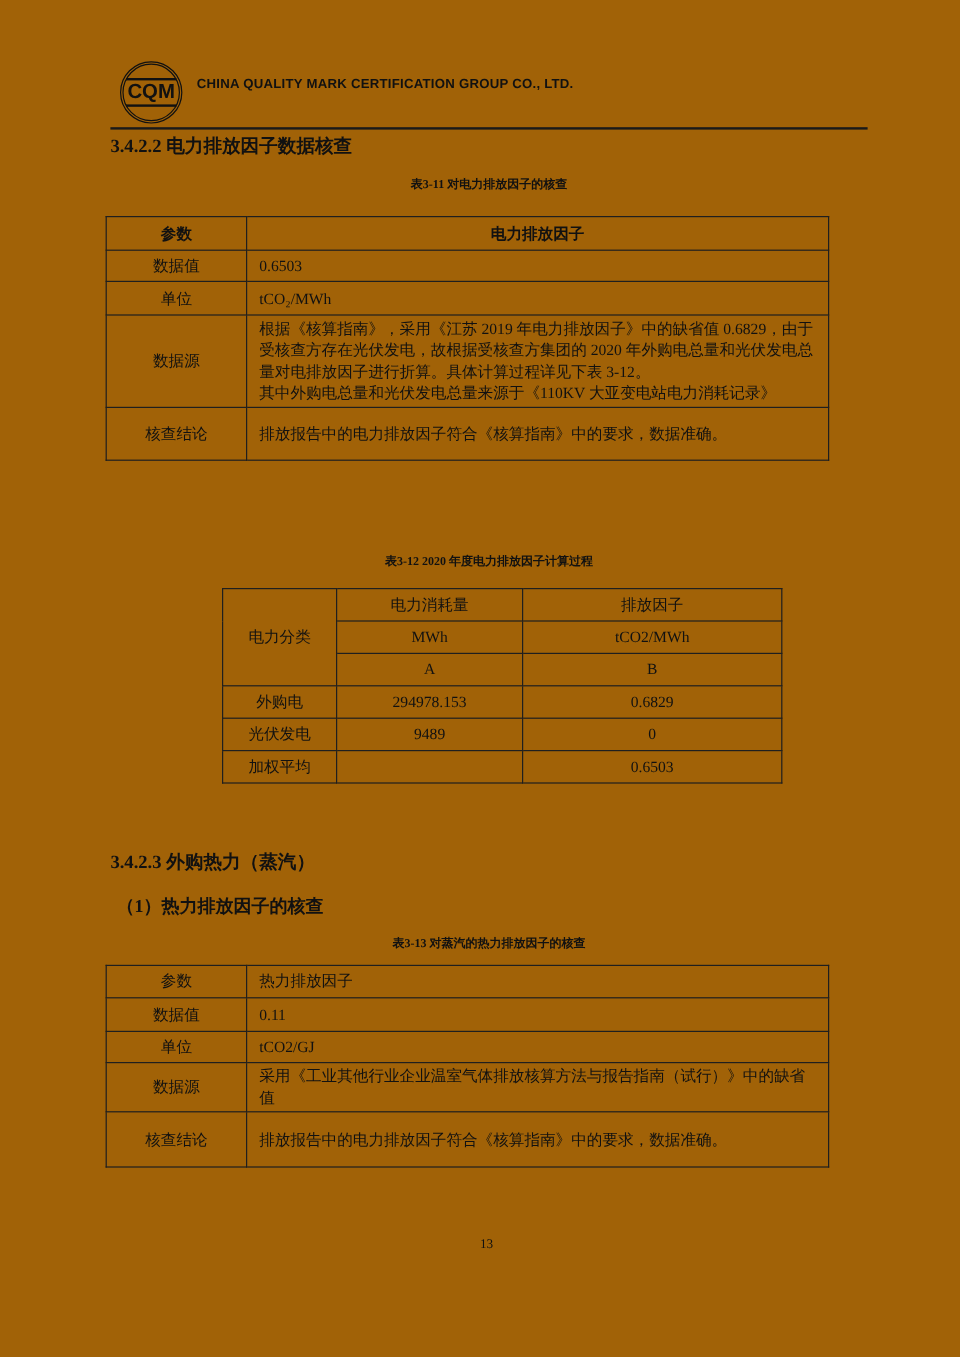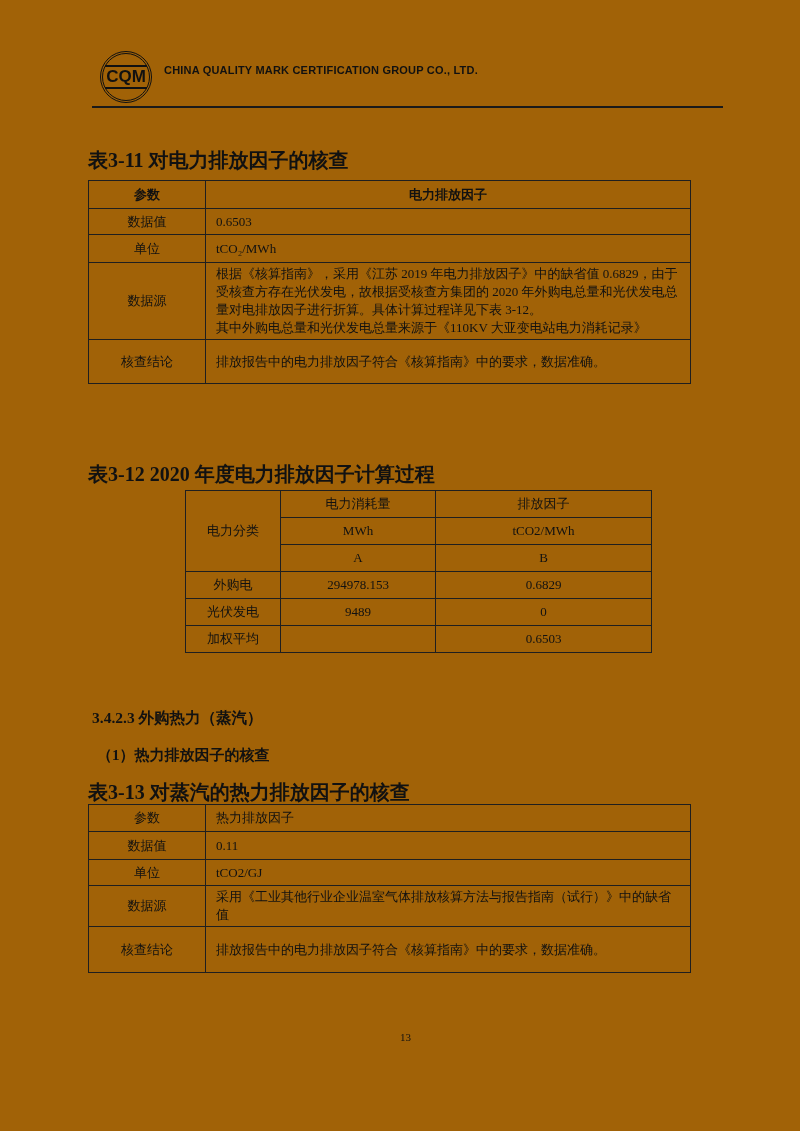--- a/index.html
+++ b/index.html
@@ -40,22 +40,22 @@
   .hdr-rule{
     position:absolute;left:92px;top:106px;width:631px;height:2px;
     background:#1a1a1a;
   }
   
   .h-sec{
     position:absolute;left:92px;
     font-weight:bold;font-size:15.5px;white-space:nowrap;
   }
   .t-title{
-    position:absolute;left:88px;width:639px;
-    font-weight:bold;font-size:20px;white-space:nowrap;
+    position:absolute;left:88px;width:639px;text-align:center;
+    font-weight:bold;font-size:10px;white-space:nowrap;
   }
   
   table{border-collapse:collapse;table-layout:fixed;}
   td{border:1.4px solid #1f1f1f;font-size:13px;line-height:18px;
      padding:2px 8px;vertical-align:middle;box-sizing:border-box;}
   .tbl-a{position:absolute;left:88px;width:603px;}
   .tbl-a col.c1{width:117px;}
   .tbl-a td.lbl{text-align:center;padding:2px 2px;}
   .tbl-a td.val{text-align:left;padding-left:10px;}
   .tbl-a tr.hdr td{font-weight:bold;text-align:center;}
@@ -89,20 +89,21 @@
   <div>
     <div class="hdr-logo">
       <span class="cqm">CQM</span>
     </div>
     <div class="hdr-text">
       <div class="hdr-en">CHINA QUALITY MARK CERTIFICATION GROUP CO., LTD.</div>
     </div>
     <div class="hdr-rule"></div>
   </div>
 
+  <div class="h-sec" style="top:112px;">3.4.2.2 电力排放因子数据核查</div>
 
   <div class="t-title" style="top:147px;">表3-11 对电力排放因子的核查</div>
   <table class="tbl-a" style="top:180px;">
     <colgroup>
         <col class="c1">
         <col>
       </colgroup>
     <tbody>
         <tr class="hdr r28">
       <td class="lbl">参数</td>

